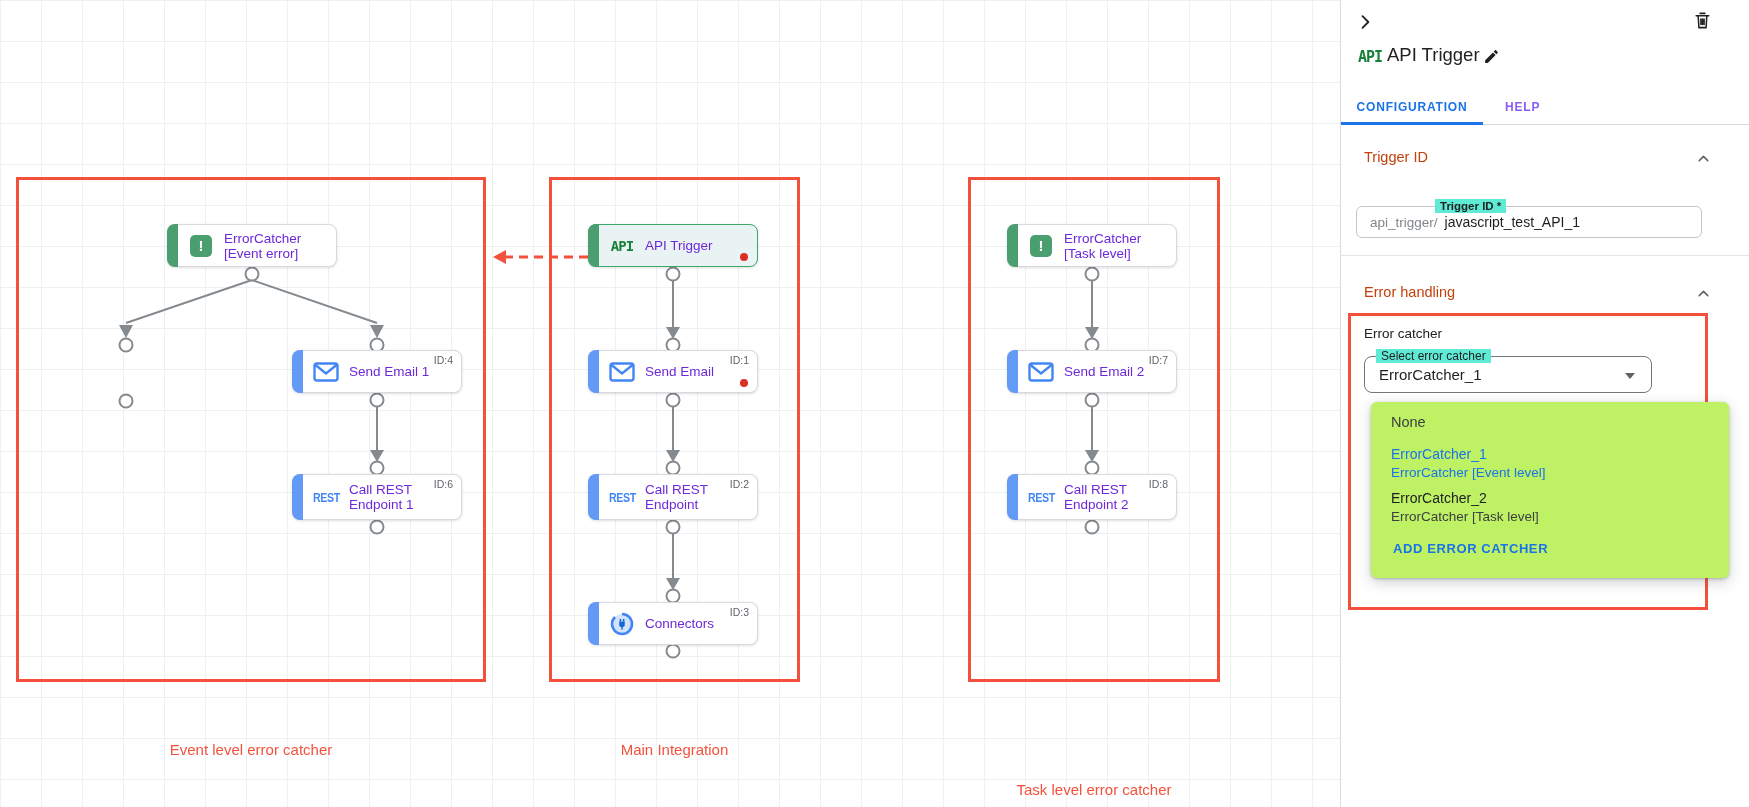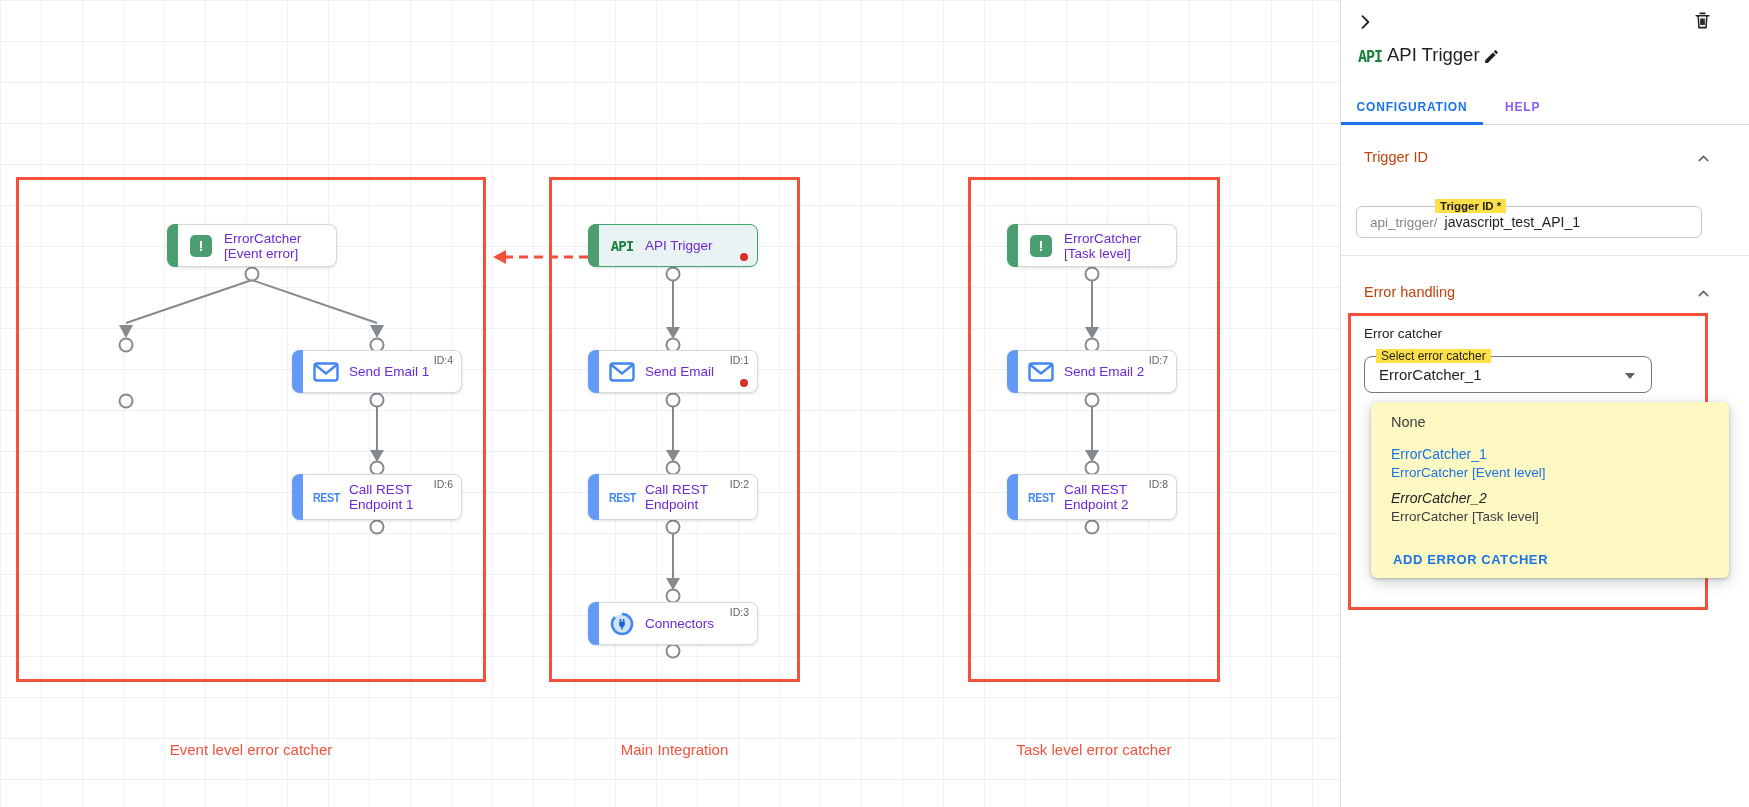--- a/index.html
+++ b/index.html
@@ -61,48 +61,48 @@
   .tab.active { left:0; width:142px; justify-content:center; color:#1a73e8; }
   .tab.active::after { content:""; position:absolute; left:0; bottom:-1px;
     width:142px; height:3px; background:#1a73e8; }
   .tab.inactive { left:164px; color:#8b5cf6; }
   .section-title { position:absolute; left:23px; font-size:14.5px;
     font-weight:500; color:#c2410c;text-align:center; }
   .divider { position:absolute; left:0; width:100%; height:1px; background:#e3e5e8; }
 
   .outlined-field { position:absolute; background:#fff; border:1px solid #c4c7cb;
     border-radius:6px; display:flex; align-items:center; }
-  .outlined-field .notch-label { position:absolute; top:-8px; background:#fde047;
+  .outlined-field .notch-label { position:absolute; top:-8px; background:#5eead4;
     padding:0 5px; font-size:11.5px; font-weight:600; color:#1f1f1f; line-height:14px; }
   .tid-prefix { margin-left:13px; font-size:13.5px; color:#80868b;text-align:center; }
   .tid-value { margin-left:7px; font-size:14px; color:#1f1f1f; }
 
   .red-highlight { position:absolute; left:7px; top:313px; width:360px;
     height:297px; border:3px solid #f4513c; }
   .ec-label { position:absolute; left:23px; top:326px; font-size:13.5px;
     color:#202124; }
   .select-field { position:absolute; left:23px; top:356px; width:288px;
     height:37px; border-color:#747775; border-radius:8px; cursor:pointer; }
   .select-field .notch-label { left:11px; font-weight:500; font-size:12px; }
   .select-value { margin-left:14px; font-size:15px; color:#1f1f1f; }
   .select-arrow { position:absolute; right:16px; top:16px; width:0; height:0;
     border-left:5.5px solid transparent; border-right:5.5px solid transparent;
     border-top:6px solid #5f6368; }
 
   .menu { position:absolute; left:30px; top:402px; width:358px; height:176px;
-    background:#fef9c3; border-radius:6px; z-index:5;
+    background:#bef264; border-radius:6px; z-index:5;
     box-shadow:0 1px 3px rgba(60,64,67,.3), 0 4px 14px rgba(60,64,67,.25); }
   .menu-item { position:absolute; left:20px; cursor:pointer; }
   .mi-none { top:12px; font-size:14.5px; color:#3c4043; }
   .mi-name { font-size:14px; font-weight:500; }
   .mi-desc { font-size:13.5px; }
   .mi-blue { color:#1a73e8; }
-  .mi-dark-name { color:#202124;font-style:italic; }
+  .mi-dark-name { color:#202124; }
   .mi-dark-desc { color:#3c4043; }
-  .add-btn { position:absolute; left:22px; top:150px; background:none; border:none;
+  .add-btn { position:absolute; left:22px; top:139px; background:none; border:none;
     color:#1a73e8; font-size:13px; font-weight:bold; letter-spacing:.6px;
     cursor:pointer; font-family:"Liberation Sans", sans-serif; }
 </style>
 </head>
 <body>
 
 <div class="app">
 
   <div class="canvas">
 
@@ -157,21 +157,21 @@
         <polygon points="493,257 506,250 506,264" fill="#f4513c"></polygon>
       </g>
     </svg>
 
     <div class="group-box" style="left:16px; top:177px; width:470px; height:505px;"></div>
     <div class="group-box" style="left:549px; top:177px; width:251px; height:505px;"></div>
     <div class="group-box" style="left:968px; top:177px; width:252px; height:505px;"></div>
 
     <div class="group-label" style="left:16px; width:470px;">Event level error catcher</div>
     <div class="group-label" style="left:549px; width:251px;">Main Integration</div>
-    <div class="group-label" style="left:968px; width:252px;">Task level error catcher</div>
+    <div class="group-label" style="left:968px; width:252px;margin-top:40px;">Task level error catcher</div>
 
     <div class="node" style="left:167px; top:224px; height:43px;">
       <span class="accent green"></span>
       <span class="iconbox">
           <span class="ec-icon">!</span>
         </span>
       <span class="titles"><span>ErrorCatcher</span><br><span>[Event error]</span></span>
     </div>
 
 

